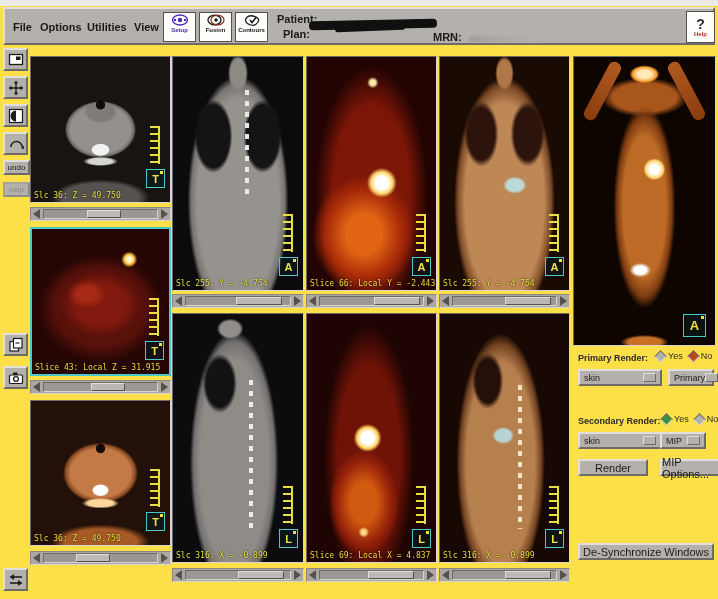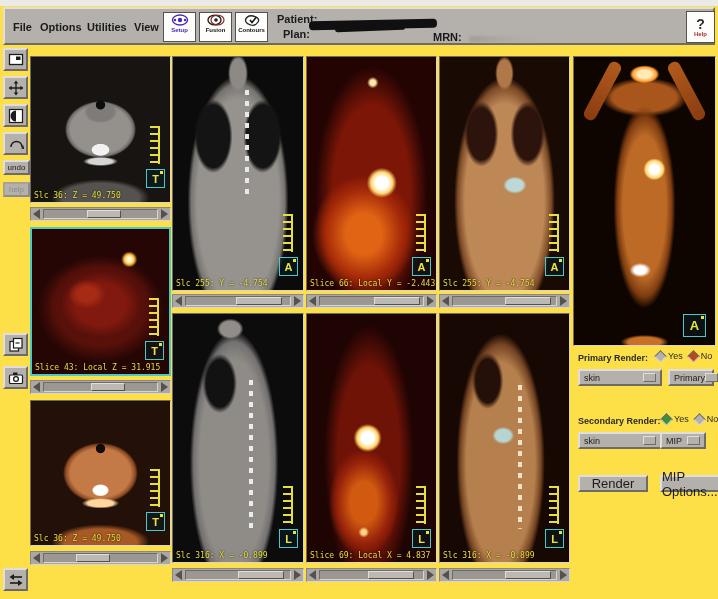--- a/index.html
+++ b/index.html
@@ -157,21 +157,21 @@
            border:1px solid;border-color:#6e6a66 #e2deda #e2deda #6e6a66;margin:0 3px 0 6px;}
   .diamond.on-green{background:#3f8f3f;}
   .diamond.on-red{background:#b34a22;}
   .opt{position:absolute;height:17px;box-sizing:border-box;background:#b4b0ab;cursor:default;
        border:2px solid;border-color:#e2deda #6e6a66 #6e6a66 #e2deda;
        font-size:9px;color:#1c1c1c;display:flex;align-items:center;padding:0 4px;}
   .opt .stub{margin-left:auto;width:11px;height:7px;background:#b4b0ab;flex:none;
        border:1px solid;border-color:#e2deda #6e6a66 #6e6a66 #e2deda;}
   .pushbtn{position:absolute;height:17px;box-sizing:border-box;background:#b4b0ab;cursor:default;
        border:2px solid;border-color:#e2deda #6e6a66 #6e6a66 #e2deda;
-       font-size:13px;color:#1c1c1c;display:flex;align-items:center;justify-content:center;margin-top:16px;}
+       font-size:11px;color:#1c1c1c;display:flex;align-items:center;justify-content:center;}
   .pushbtn.disabled{border:1px solid #8f8b86;color:#918d88;height:15px;}
 </style>
 </head>
 <body>
 
 <div id="app">
   <div class="topstrip"></div>
 
   <div class="menubar raised">
     <span class="menu-label" style="left:8px">File</span>
@@ -441,13 +441,14 @@
     <span class="stub"></span>
   </div>
   <div class="opt" style="left:660px;top:432px;width:46px">
     <span>MIP</span>
     <span class="stub"></span>
   </div>
 
   <div class="pushbtn" style="left:578px;top:459px;width:70px">Render</div>
   <div class="pushbtn" style="left:660px;top:459px;width:62px">MIP Options...</div>
 
+  <div class="pushbtn" style="left:578px;top:543px;width:136px">De-Synchronize Windows</div>
 </div>
 
 </body></html>

